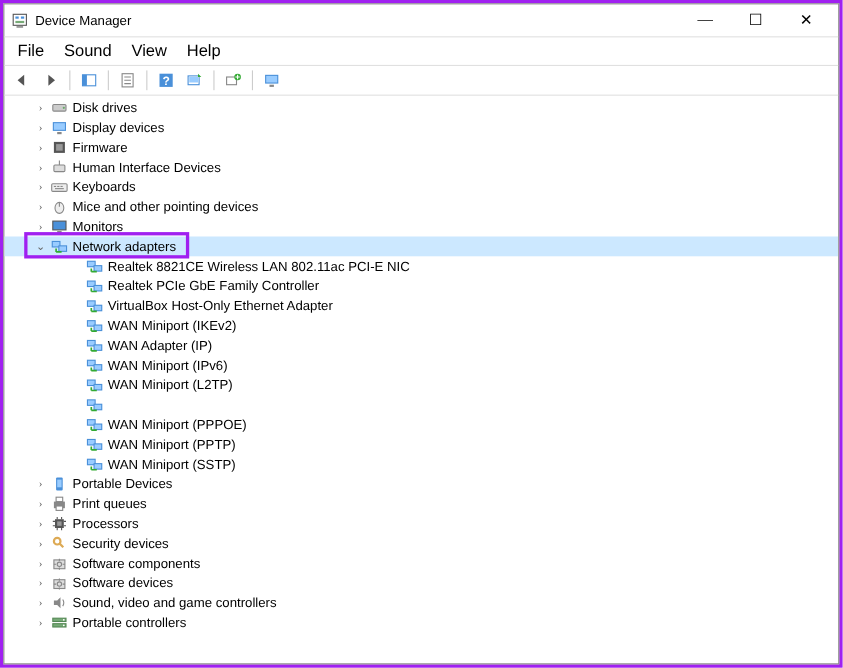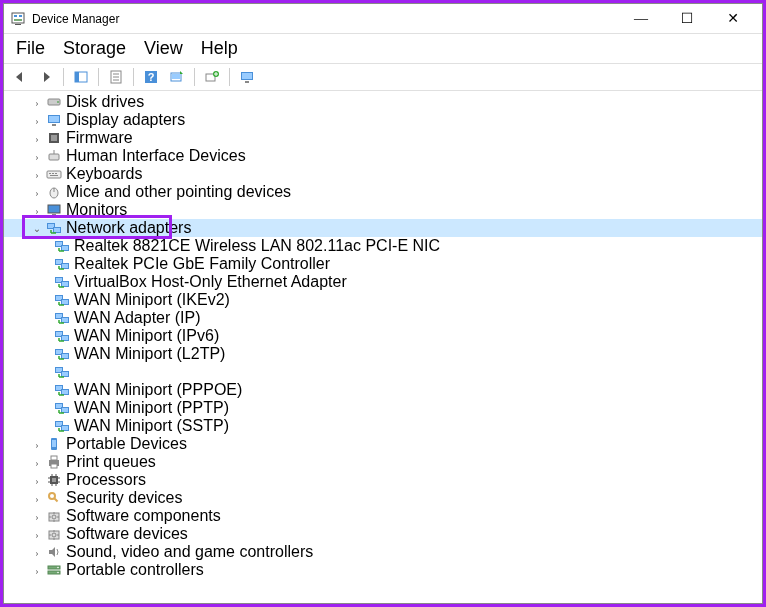--- a/index.html
+++ b/index.html
@@ -27,21 +27,21 @@
   border-bottom: 1px solid #e0e0e0;
 }
 .titlebar-icon { width: 16px; height: 16px; margin-right: 6px; display:inline-block; }
 .title { flex: 1; font-size: 12px; }
 .win-controls { display: flex; gap: 0; }
 .win-btn { width: 46px; height: 28px; display: flex; align-items: center; justify-content: center; font-size: 14px; font-family: "Segoe UI Symbol"; cursor: pointer; }
 .menubar {
   display: flex;
   gap: 2px;
   padding: 2px 4px;
-  font-size: 18px;
+  font-size: 15px;
 }
 .menu-item { padding: 2px 8px; cursor: default; }
 .toolbar {
   display: flex;
   align-items: center;
   gap: 2px;
   padding: 2px 4px;
   border-top: 1px solid #e0e0e0;
   border-bottom: 1px solid #e0e0e0;
   height: 28px;
@@ -63,23 +63,23 @@
 .tree-node { display: flex; align-items: center; height: 18px; white-space: nowrap; cursor: default; }
 .expander {
   width: 14px; height: 14px;
   display: inline-flex; align-items: center; justify-content: center;
   color: #666; font-size: 10px; cursor: pointer;
   margin-right: 2px;
   font-family: "Segoe UI Symbol";
 }
 .expander.spacer { visibility: hidden; }
 .dev-icon { width: 16px; height: 16px; margin-right: 4px; display:inline-flex; align-items:center; justify-content:center; }
-.node-label { font-size: 16px; }
+.node-label { font-size: 12px; }
 .indent-1 { padding-left: 26px; }
-.indent-2 { padding-left: 34px; }
+.indent-2 { padding-left: 58px; }
 .selected {
   background: #cce8ff;
 }
 .selected .node-label { }
 .highlight-box {
   position: absolute;
   border: 3px solid #a020f0;
   pointer-events: none;
 }
 
@@ -103,21 +103,21 @@
     <span class="title">Device Manager</span>
     <div class="win-controls">
       <div class="win-btn">—</div>
       <div class="win-btn">☐</div>
       <div class="win-btn">✕</div>
     </div>
   </div>
 
   <div class="menubar">
     <div class="menu-item">File</div>
-    <div class="menu-item">Storage</div>
+    <div class="menu-item">Sound</div>
     <div class="menu-item">View</div>
     <div class="menu-item">Help</div>
   </div>
 
   <div class="toolbar">
     <div class="tb-btn">
         <svg width="16" height="16" viewBox="0 0 16 16">
           <path d="M10 3 L4 8 L10 13 Z" fill="#555"></path>
         </svg>
       </div>
@@ -192,21 +192,21 @@
         <li>
           <div class="tree-node indent-1">
             <span class="expander">›</span>
             <span class="dev-icon">
               <svg width="16" height="16" viewBox="0 0 16 16">
                 <rect x="2" y="3" width="12" height="8" fill="#4a90d9"></rect>
                 <rect x="3" y="4" width="10" height="6" fill="#9cf"></rect>
                 <rect x="6" y="12" width="4" height="2" fill="#888"></rect>
               </svg>
             </span>
-            <span class="node-label">Display adapters</span>
+            <span class="node-label">Display devices</span>
           </div>
         </li>
         <li>
           <div class="tree-node indent-1">
             <span class="expander">›</span>
             <span class="dev-icon">
               <svg width="16" height="16" viewBox="0 0 16 16">
                 <rect x="3" y="3" width="10" height="10" fill="#555"></rect>
                 <rect x="5" y="5" width="6" height="6" fill="#999"></rect>
               </svg>

